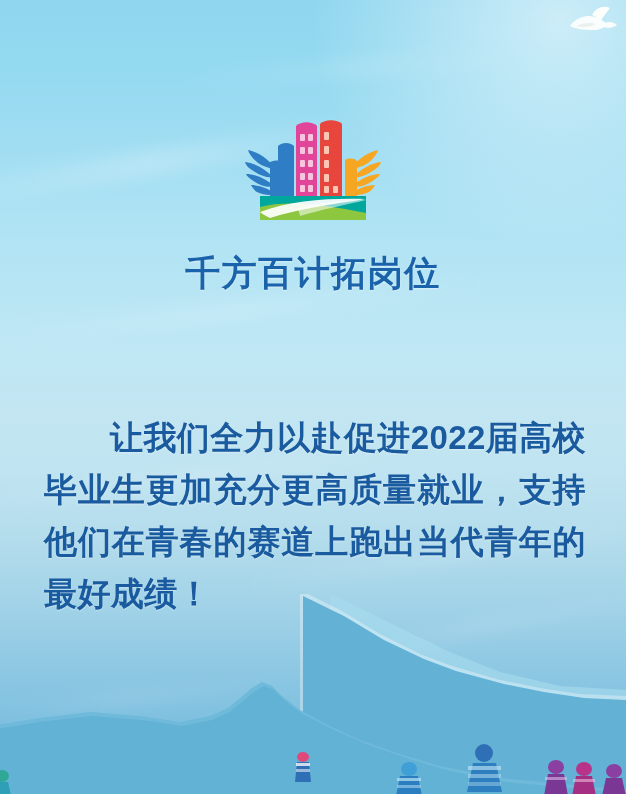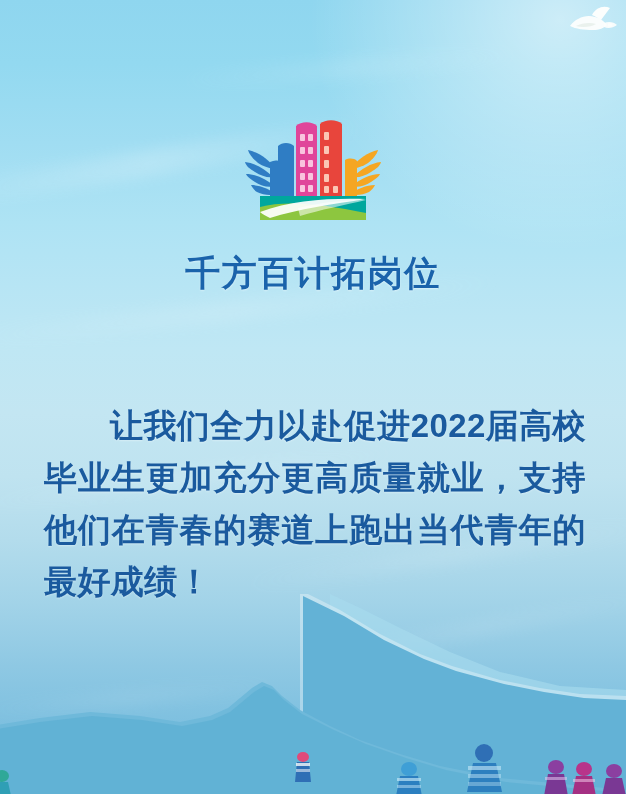--- a/index.html
+++ b/index.html
@@ -70,21 +70,21 @@
     letter-spacing: 1.5px;
     text-shadow: 0 1px 2px rgba(255,255,255,.45);
   }
   .headline .ln { display: block; }
 
   
   .body-copy {
     position: absolute;
     left: 44px;
     right: 40px;
-    top: 400px;
+    top: 412px;
     color: #1a5a9e;
     font-size: 33px;
     font-weight: 700;
     line-height: 52px;
     letter-spacing: 0.4px;
     text-align: justify;
     text-justify: inter-character;
     text-indent: 66px;
     text-shadow: 0 1px 2px rgba(255,255,255,.35);
   }

